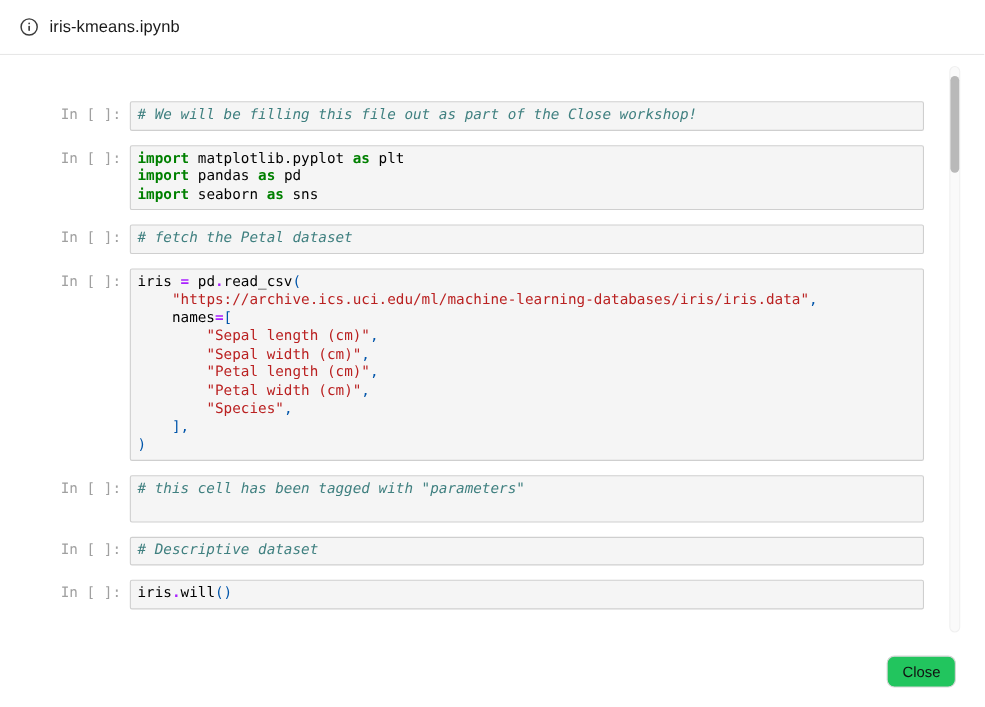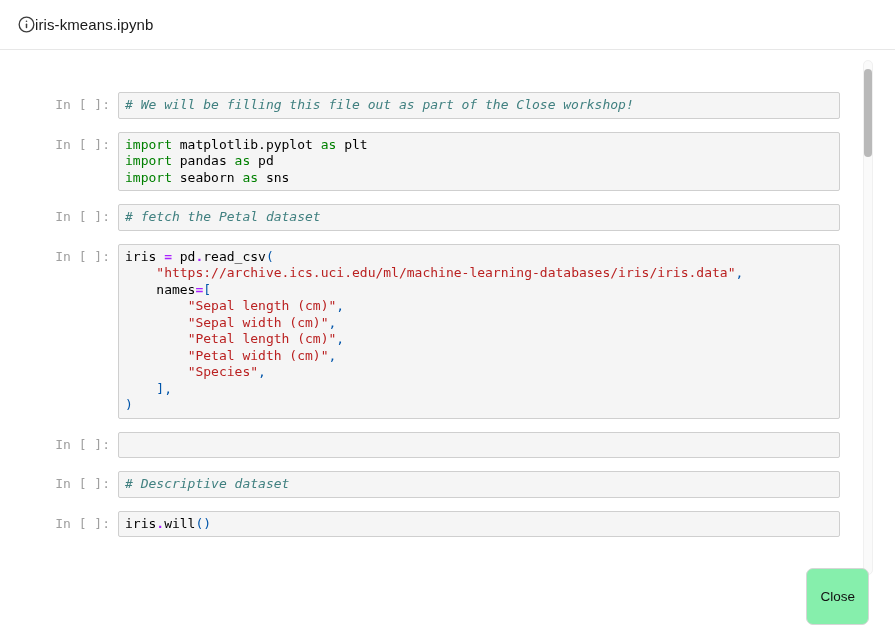--- a/index.html
+++ b/index.html
@@ -9,20 +9,21 @@
     font-family: "Liberation Sans", sans-serif;
     overflow: hidden;
     position: relative;
   }
   .header {
     height: 50px;
     box-sizing: border-box;
     border-bottom: 1px solid #e7e7e7;
     display: flex;
     align-items: center;
+    gap: 10px;
     padding: 0 18px;
   }
   .header .title {
     font-size: 15px;
     font-weight: 500;
     color: #1a1a1a;
     letter-spacing: 0.1px;
   }
   .info-icon { display: inline-flex; align-items: center; }
   .scroll-area {
@@ -57,21 +58,21 @@
     border-radius: 2px;
     padding: 4px 6px;
     font-family: "DejaVu Sans Mono", "Liberation Mono", monospace;
     font-size: 13px;
     line-height: 16.5px;
     color: var(--plain, #000);
     white-space: pre;
     overflow: hidden;
   }
   .code-line { min-height: 16.5px; }
-  .tok-k { color: var(--keyword, #008000); font-weight: normal; }
+  .tok-k { color: var(--keyword, #008000); font-weight: bold; }
   .tok-c { color: var(--comment, #408080); font-style: italic; }
   .tok-s { color: var(--string, #BA2121); }
   .tok-o { color: var(--operator, #AA22FF); font-weight: bold; }
   .tok-p { color: var(--punctuation, #0055AA); }
   .tok-n { color: var(--plain, #000000); }
   .sb-track {
     position: absolute;
     top: 60px; right: 22px;
     width: 10px; height: 515px;
     background: #fafafa;
@@ -82,24 +83,24 @@
   .sb-thumb {
     position: absolute;
     top: 8px; left: 0px;
     width: 8px; height: 88px;
     background: #b9b9b9;
     border-radius: 4px;
   }
   .close-btn {
     position: absolute;
     right: 26px; bottom: 18px;
-    background: #86efac;
+    background: #22c55e;
     border: 1px solid #d6d6d6;
     border-radius: 7px;
-    padding: 20px 13px;
+    padding: 6px 13px;
     font-family: "Liberation Sans", sans-serif;
     font-size: 13.5px;
     color: #111111;
     cursor: pointer;
   }
 </style>
 </head>
 <body>
 
 <div class="header">
@@ -126,21 +127,21 @@
       <div class="cell-row">
         <div class="prompt">In [ ]:</div>
         <div class="code-area"><div class="code-line"><span class="tok-c"># fetch the Petal dataset</span></div></div>
       </div>
       <div class="cell-row">
         <div class="prompt">In [ ]:</div>
         <div class="code-area"><div class="code-line"><span class="tok-n">iris </span><span class="tok-o">=</span><span class="tok-n"> pd</span><span class="tok-o">.</span><span class="tok-n">read_csv</span><span class="tok-p">(</span></div><div class="code-line"><span class="tok-n">    </span><span class="tok-s">"https://archive.ics.uci.edu/ml/machine-learning-databases/iris/iris.data"</span><span class="tok-p">,</span></div><div class="code-line"><span class="tok-n">    names</span><span class="tok-o">=</span><span class="tok-p">[</span></div><div class="code-line"><span class="tok-n">        </span><span class="tok-s">"Sepal length (cm)"</span><span class="tok-p">,</span></div><div class="code-line"><span class="tok-n">        </span><span class="tok-s">"Sepal width (cm)"</span><span class="tok-p">,</span></div><div class="code-line"><span class="tok-n">        </span><span class="tok-s">"Petal length (cm)"</span><span class="tok-p">,</span></div><div class="code-line"><span class="tok-n">        </span><span class="tok-s">"Petal width (cm)"</span><span class="tok-p">,</span></div><div class="code-line"><span class="tok-n">        </span><span class="tok-s">"Species"</span><span class="tok-p">,</span></div><div class="code-line"><span class="tok-n">    </span><span class="tok-p">],</span></div><div class="code-line"><span class="tok-p">)</span></div></div>
       </div>
       <div class="cell-row">
         <div class="prompt">In [ ]:</div>
-        <div class="code-area"><div class="code-line"><span class="tok-n"> </span></div></div>
+        <div class="code-area"><div class="code-line"><span class="tok-c"># this cell has been tagged with "parameters"</span></div><div class="code-line"><span class="tok-n"> </span></div></div>
       </div>
       <div class="cell-row">
         <div class="prompt">In [ ]:</div>
         <div class="code-area"><div class="code-line"><span class="tok-c"># Descriptive dataset</span></div></div>
       </div>
       <div class="cell-row">
         <div class="prompt">In [ ]:</div>
         <div class="code-area"><div class="code-line"><span class="tok-n">iris</span><span class="tok-o">.</span><span class="tok-n">will</span><span class="tok-p">()</span></div></div>
       </div>
     </div>

